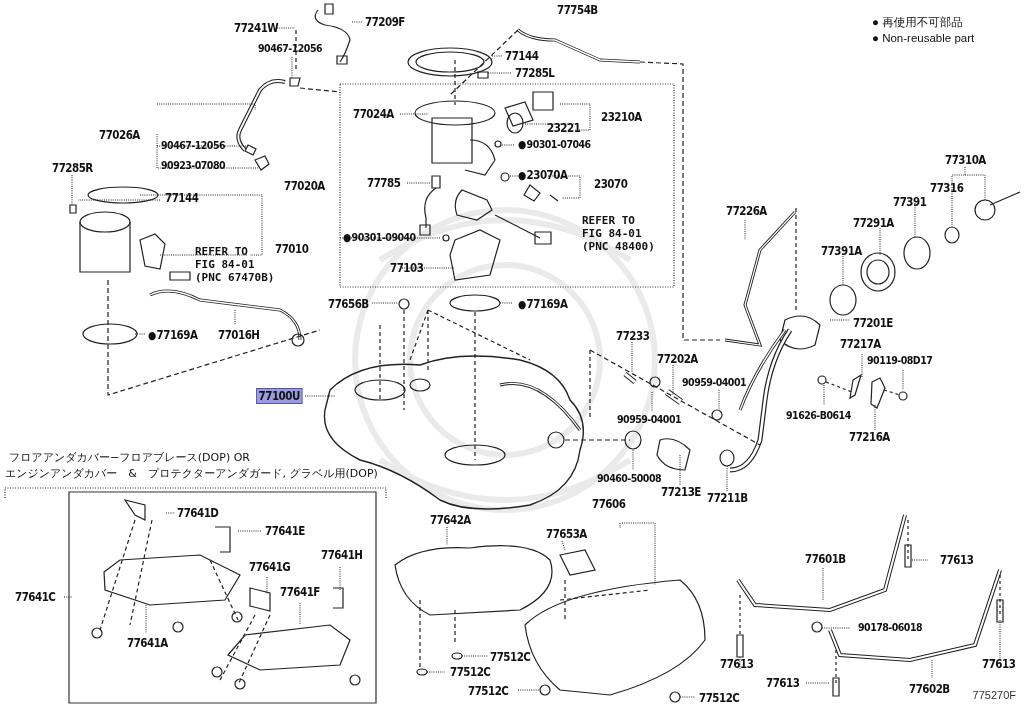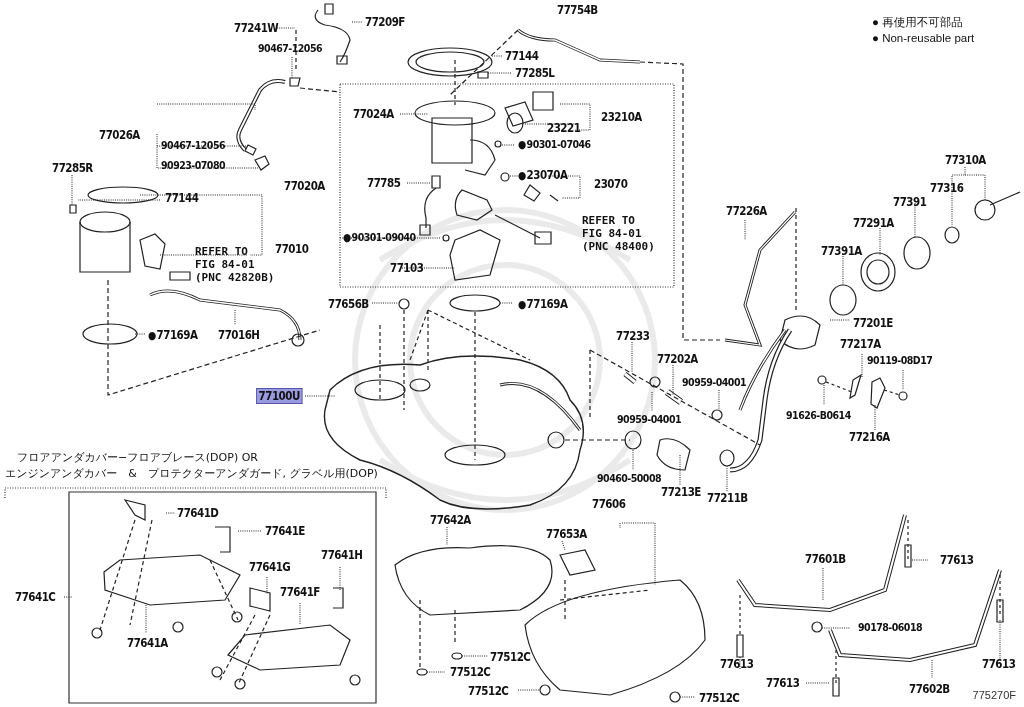--- a/index.html
+++ b/index.html
@@ -264,21 +264,21 @@
 <span class="lbl" style="left:165px;top:191px">77144</span>
 <span class="lbl" style="left:284px;top:179px">77020A</span>
 <span class="lbl" style="left:367px;top:176px">77785</span>
 <span class="lbl dot" style="left:518px;top:168px">23070A</span>
 <span class="lbl" style="left:594px;top:177px">23070</span>
 <span class="lbl" style="left:275px;top:242px">77010</span>
 
 <div class="lbl mono" style="left:195px;top:245px">
   <div>REFER TO</div>
   <div>FIG 84-01</div>
-  <div>(PNC 42820B)</div>
+  <div>(PNC 67470B)</div>
 </div>
 <div class="lbl mono" style="left:582px;top:214px">
   <div>REFER TO</div>
   <div>FIG 84-01</div>
   <div>(PNC 48400)</div>
 </div>
 
 <span class="lbl small dot" style="left:343px;top:231px">90301-09040</span>
 <span class="lbl" style="left:390px;top:261px">77103</span>
 <span class="lbl dot" style="left:148px;top:328px">77169A</span>
@@ -299,21 +299,21 @@
 <span class="lbl" style="left:840px;top:337px">77217A</span>
 <span class="lbl small" style="left:867px;top:354px">90119-08D17</span>
 <span class="lbl small" style="left:682px;top:376px">90959-04001</span>
 <span class="lbl small" style="left:617px;top:413px">90959-04001</span>
 <span class="lbl small" style="left:786px;top:409px">91626-B0614</span>
 <span class="lbl" style="left:849px;top:430px">77216A</span>
 <span class="lbl small" style="left:597px;top:472px">90460-50008</span>
 <span class="lbl" style="left:661px;top:485px">77213E</span>
 <span class="lbl" style="left:707px;top:491px">77211B</span>
 
-<div class="jp" style="left:17px;top:450px">フロアアンダカバー−フロアブレース(DOP) OR</div>
+<div class="jp" style="left:9px;top:450px">フロアアンダカバー−フロアブレース(DOP) OR</div>
 <div class="jp" style="left:5px;top:466px">エンジンアンダカバー　&amp;　プロテクターアンダガード, グラベル用(DOP)</div>
 
 <span class="lbl" style="left:177px;top:506px">77641D</span>
 <span class="lbl" style="left:265px;top:524px">77641E</span>
 <span class="lbl" style="left:15px;top:590px">77641C</span>
 <span class="lbl" style="left:249px;top:560px">77641G</span>
 <span class="lbl" style="left:321px;top:548px">77641H</span>
 <span class="lbl" style="left:280px;top:585px">77641F</span>
 <span class="lbl" style="left:127px;top:636px">77641A</span>
 

